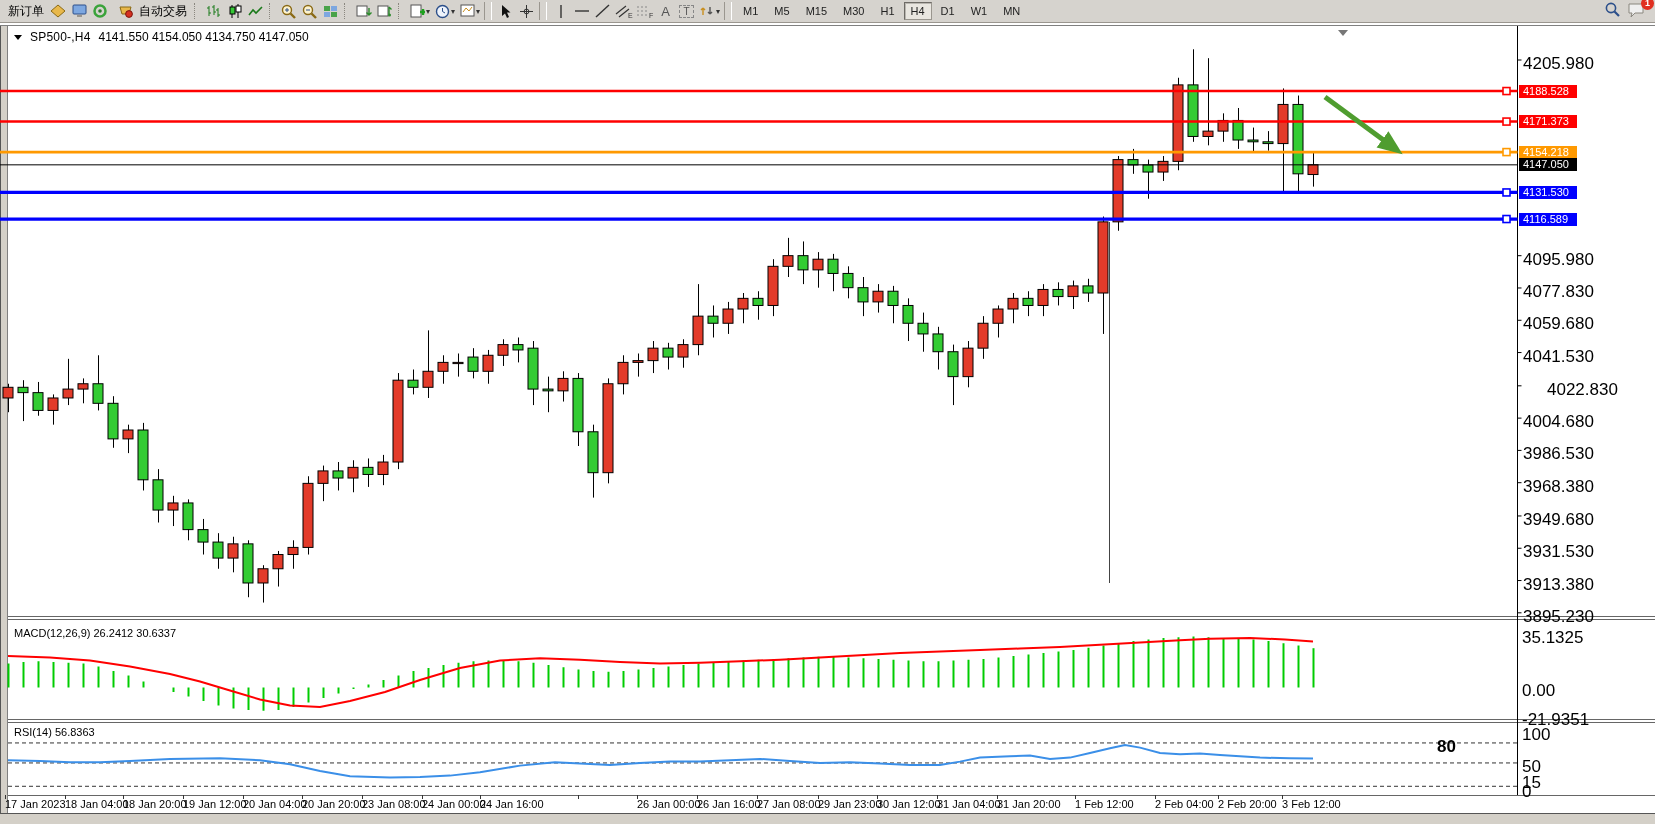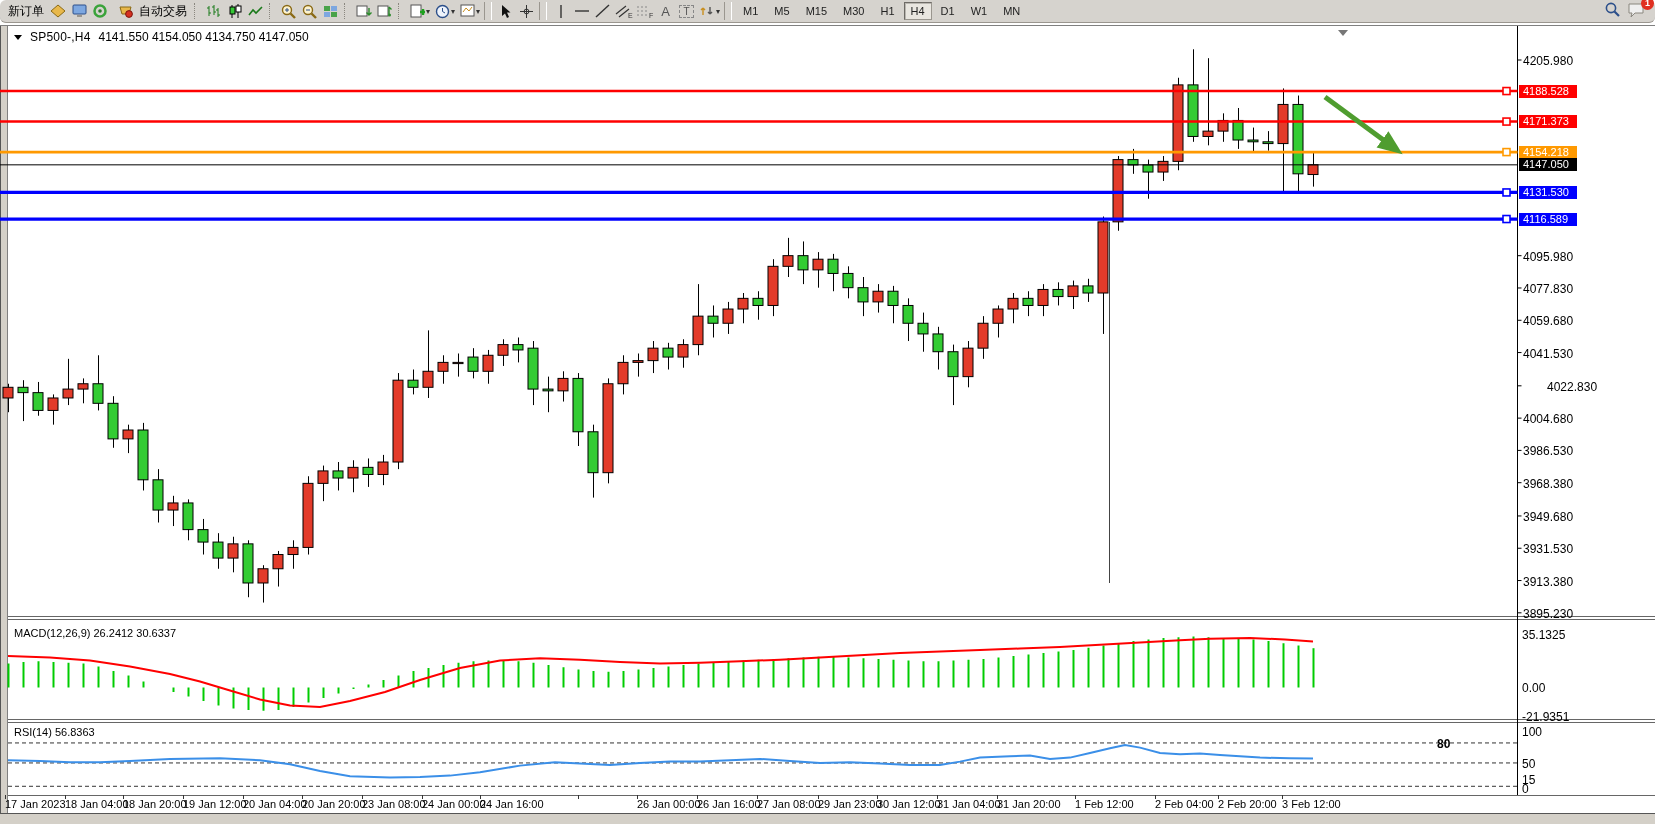--- a/index.html
+++ b/index.html
@@ -1,37 +1,37 @@
 <!DOCTYPE html>
 <html><head>
 <meta charset="utf-8">
 <style>
   html,body{margin:0;padding:0;width:1655px;height:824px;overflow:hidden;background:#ffffff;
     font-family:"Liberation Sans", sans-serif;-webkit-font-smoothing:none;}
   #app{position:relative;width:1655px;height:824px;}
   
   #toolbar{position:absolute;left:0;top:0;width:1655px;height:23px;background:#d6d3ce;
-    border-bottom:1px solid #9a968f;display:flex;align-items:center;padding-left:4px;box-sizing:border-box;border-radius:6px;}
+    border-bottom:1px solid #9a968f;display:flex;align-items:center;padding-left:4px;box-sizing:border-box;}
   .tb-btn{display:flex;align-items:center;gap:3px;padding:1px 4px;font-size:12px;color:#000;cursor:default;}
   .tbi{width:19px;height:18px;display:flex;align-items:center;justify-content:center;margin:0 1px;}
   .tbsep{width:6px;height:18px;border-left:1px solid #9a968f;border-right:1px solid #ffffff;margin:0 3px 0 2px;}
   .tbgrip{width:5px;height:16px;border-left:1px dotted #8a877f;margin:0 3px;}
   .caret{font-size:8px;color:#333;margin-left:-2px;margin-right:2px;}
   .tf-btn{font-size:11px;color:#222;padding:2px 6px;margin:0 1px;border:1px solid transparent;}
   .tf-btn.active{border:1px solid #9a968f;border-top-color:#6e6b66;border-left-color:#6e6b66;
     background:#e9e6e0;box-shadow:inset 1px 1px 0 #b9b6b0;}
   #tb-right{position:absolute;right:6px;top:1px;display:flex;align-items:center;}
   #chat-badge{position:absolute;top:-4px;right:-6px;background:#e03021;color:#fff;font-size:9px;
     width:13px;height:13px;border-radius:50%;text-align:center;line-height:13px;font-weight:bold;}
   
   #chart-window{position:absolute;left:0;top:24px;width:1655px;height:800px;background:#fff;}
   #chart-svg{position:absolute;left:0;top:0;}
   #chart-title{position:absolute;left:14px;top:6px;font-size:12px;color:#000;display:flex;gap:8px;align-items:center;}
   .tri-down{width:0;height:0;border-left:4px solid transparent;border-right:4px solid transparent;border-top:5px solid #000;}
-  .axis-label{position:absolute;font-size:12px;color:#000;white-space:nowrap;}
+  .axis-label{position:absolute;font-size:17px;color:#000;white-space:nowrap;}
   .line-label{position:absolute;left:1519px;width:54px;height:13px;font-size:11px;line-height:13px;
     color:#fff;padding-left:4px;white-space:nowrap;}
   .time-label{position:absolute;top:774px;font-size:11px;color:#000;white-space:nowrap;}
   .pane-label{position:absolute;font-size:11px;color:#000;}
 </style>
 </head>
 <body>
 
 <div id="app">
 

